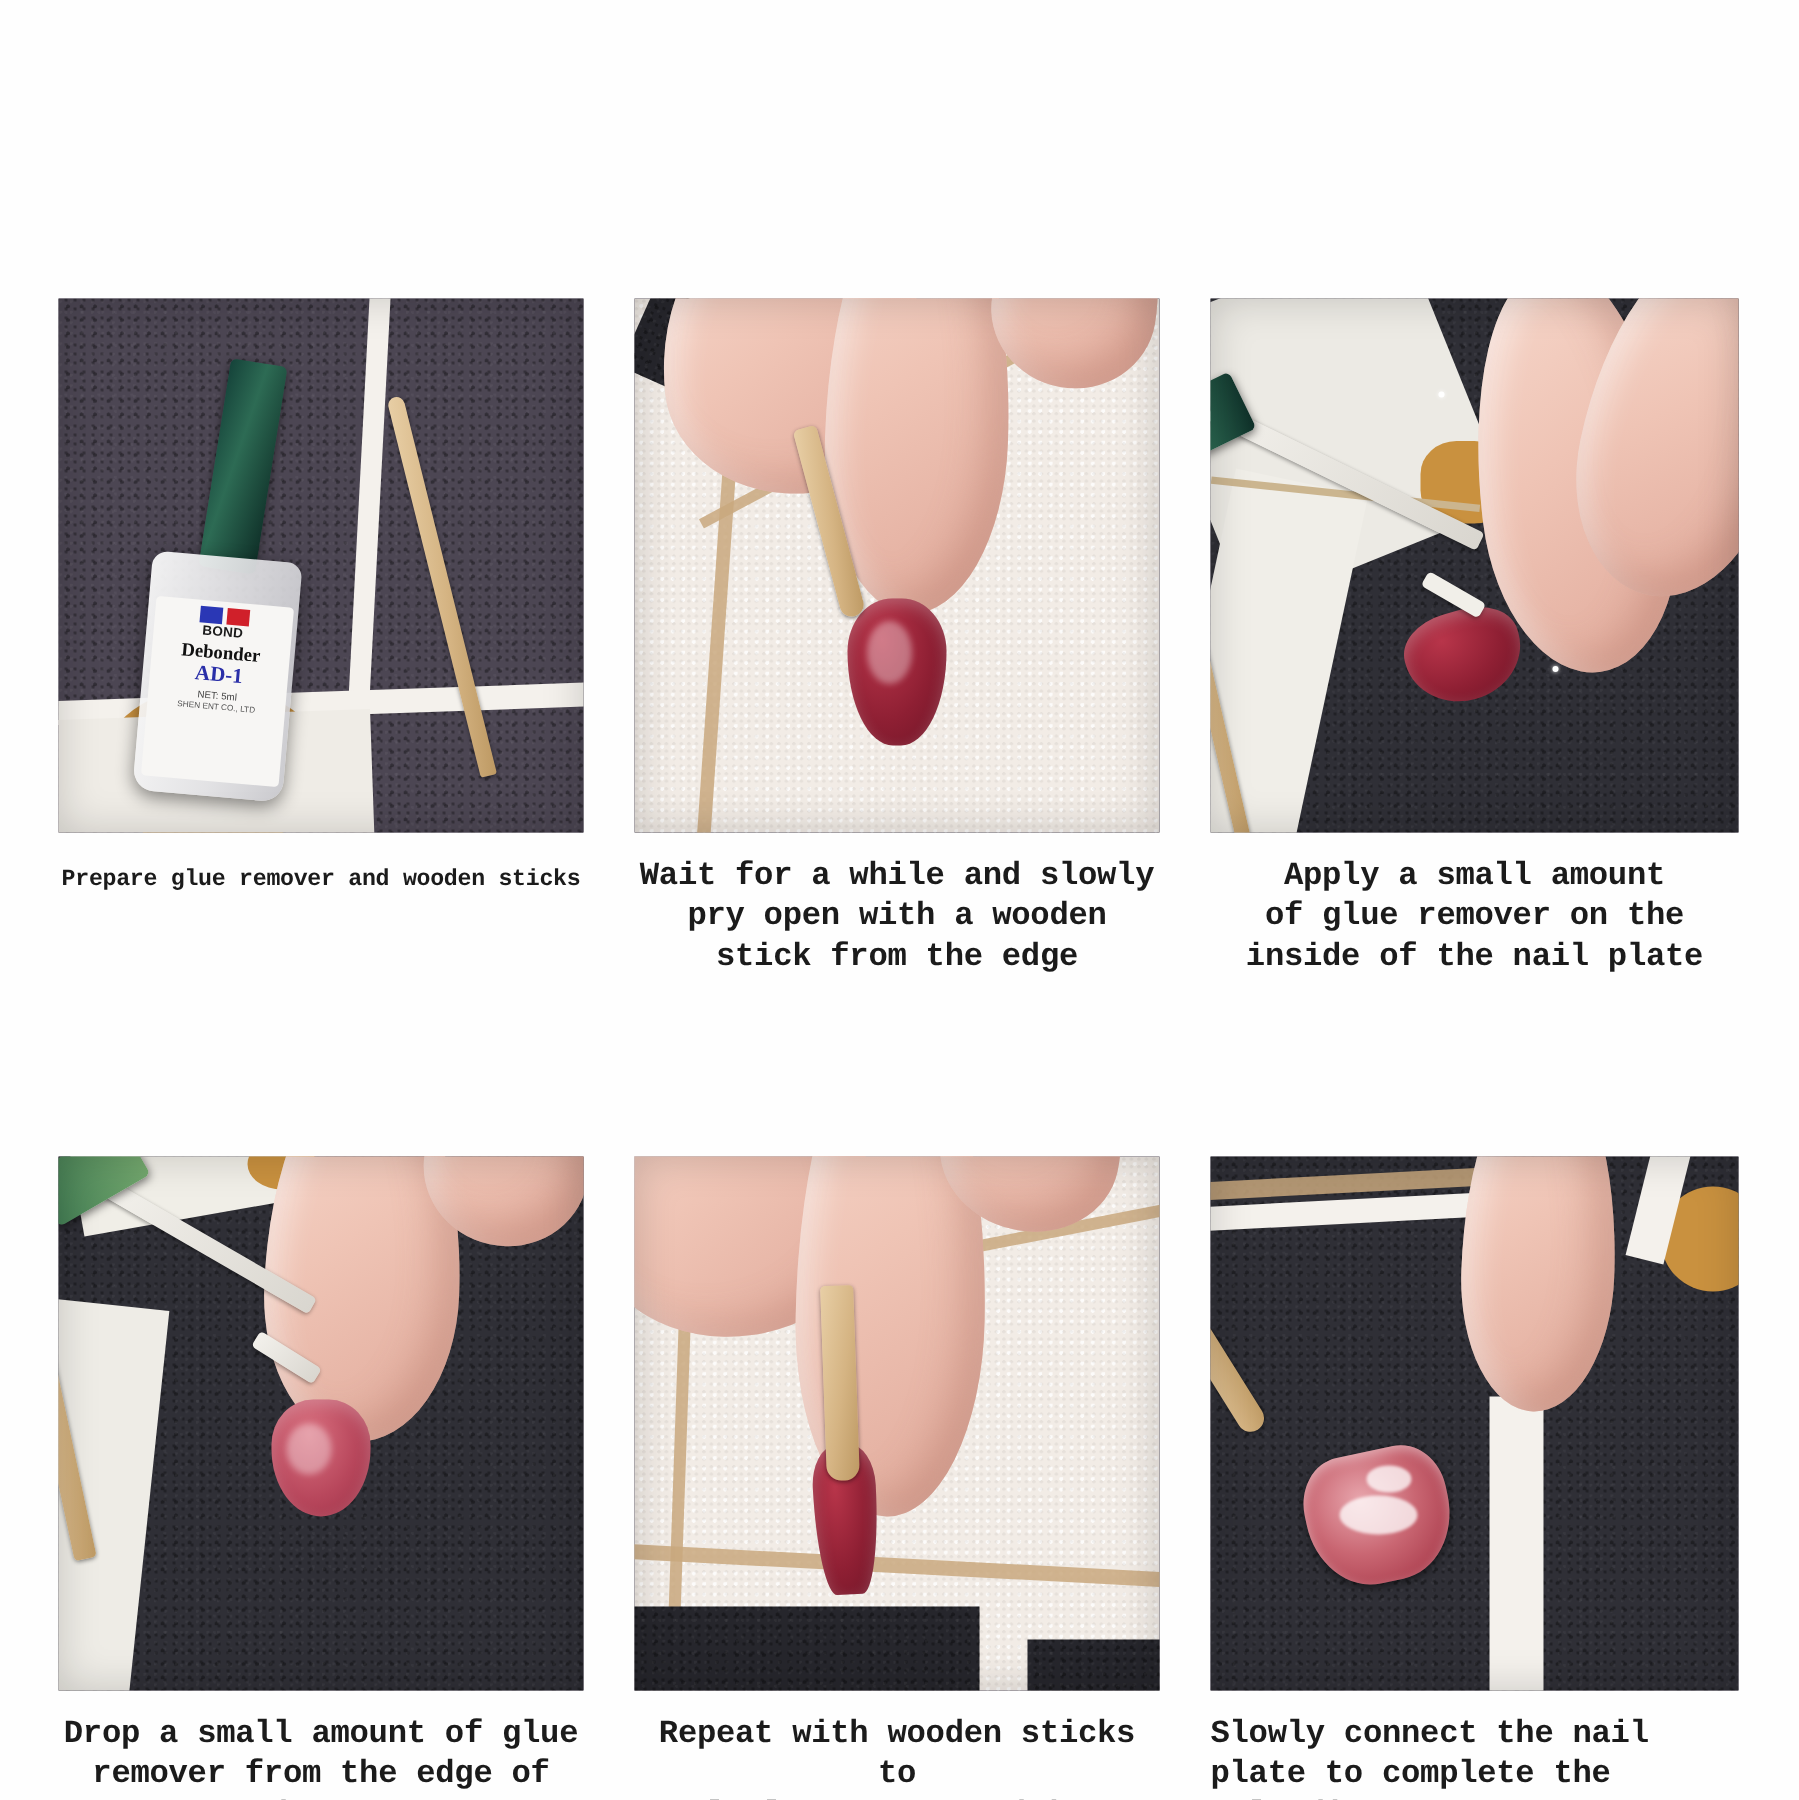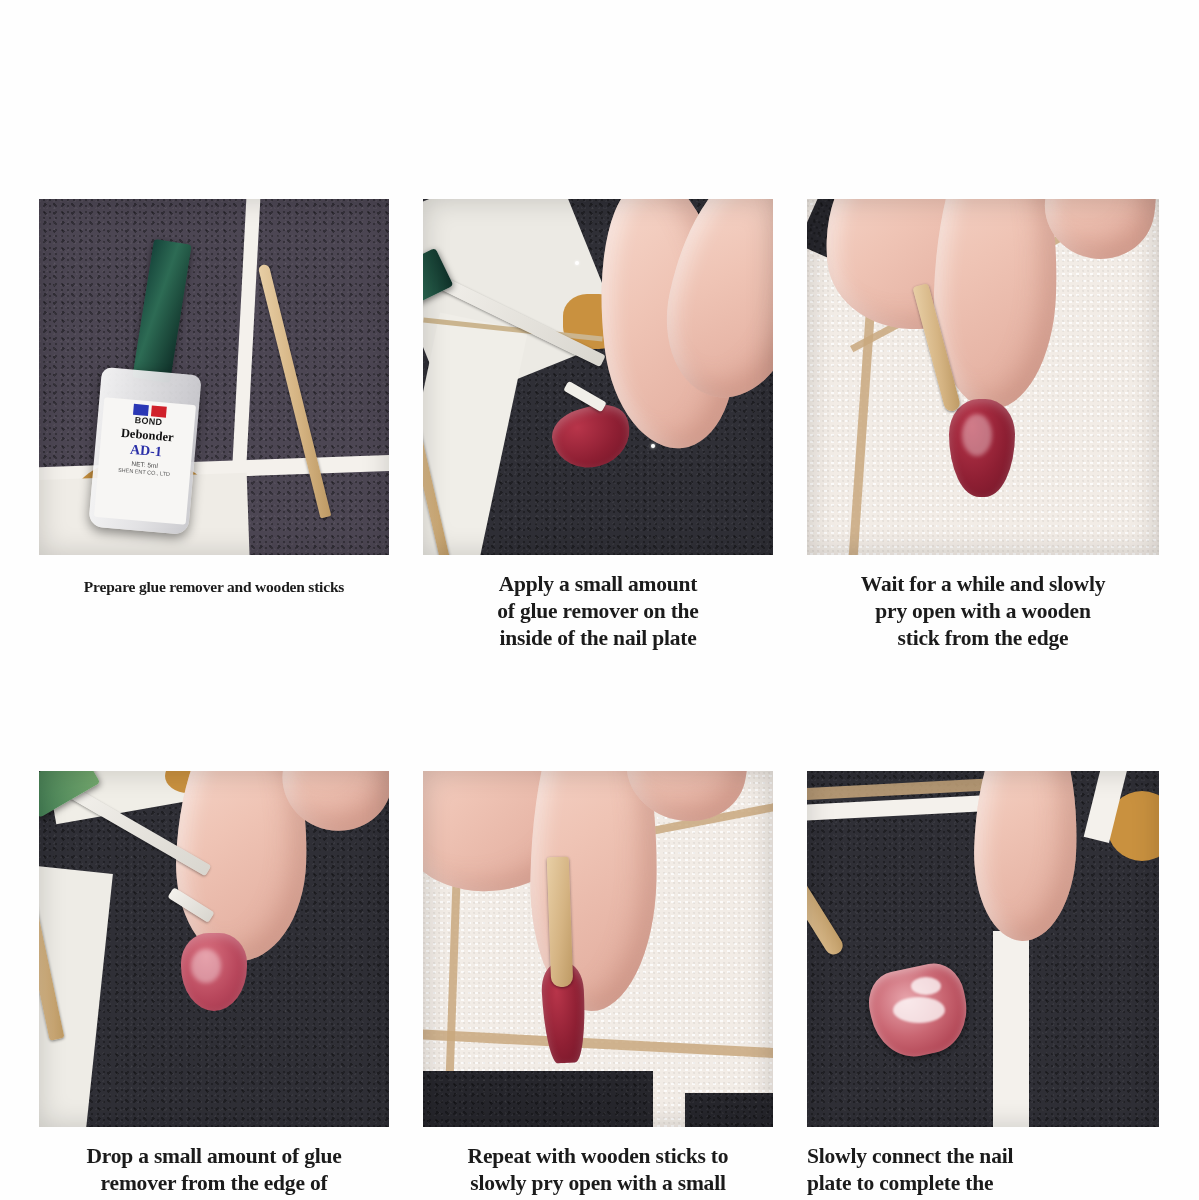--- a/index.html
+++ b/index.html
@@ -72,21 +72,21 @@
   .photo.r2 { height: 356px; }
 
   .caption {
     font-size: 21.5px;
     font-weight: bold;
     color: #1b1b1b;
     line-height: 1.26;
     text-align: center;
     padding-top: 16px;
     letter-spacing: -0.2px;
-    font-family: Liberation Serif, serif;
+    font-family: Liberation Mono, monospace;
     white-space: pre-line;
   }
   .caption.small {
     font-size: 15.5px;
     padding-top: 22px;
   }
   .caption.left {
     text-align: left;
   }
 
@@ -277,20 +277,41 @@
         </div>
 
         <div class="wood-stick" style="left:250px; top:62px; width:11px; height:260px; transform:rotate(-14deg); border-radius:6px 6px 2px 2px;"></div>
         <div class="vignette"></div>
       </div>
       <div class="caption small">Prepare glue remover and wooden sticks</div>
     </div>
 
     <div class="cell">
       <div class="photo">
+        <div class="tissue"></div>
+        <div class="tan-strip" style="left:52px; top:60px; width:9px; height:300px; transform:rotate(4deg);"></div>
+        <div class="tan-strip" style="left:30px; top:88px; width:250px; height:7px; transform:rotate(-28deg);"></div>
+        <div class="leather darker" style="position:absolute; left:318px; top:78px; width:60px; height:60px; transform:rotate(24deg); inset:auto;"></div>
+
+        <div class="finger" style="left:18px; top:-60px; width:180px; height:190px; transform:rotate(-6deg);"></div>
+        <div class="finger" style="left:128px; top:-80px; width:122px; height:290px; transform:rotate(2deg);"></div>
+        <div class="finger" style="left:240px; top:-70px; width:110px; height:130px; transform:rotate(10deg);"></div>
+        <div class="nail-red" style="left:142px; top:200px; width:66px; height:98px; border-radius:45% 45% 46% 46% / 36% 36% 64% 64%;"></div>
+        <div class="gloss" style="left:155px; top:215px; width:30px; height:42px;"></div>
+
+        <div class="wood-stick" style="left:122px; top:84px; width:16px; height:130px; transform:rotate(-15deg); border-radius:4px 4px 8px 8px;"></div>
+        <div class="vignette"></div>
+      </div>
+      <div class="caption">Wait for a while and slowly
+pry open with a wooden
+stick from the edge</div>
+    </div>
+
+    <div class="cell">
+      <div class="photo">
         <div class="leather dark"></div>
         <div class="white-strip" style="left:-20px; top:-20px; width:190px; height:200px; transform:rotate(-22deg); background:#eceae4;"></div>
         <div class="white-strip" style="left:-10px; top:120px; width:90px; height:250px; transform:rotate(12deg); background:#f0eee8;"></div>
         <div class="tan-blob" style="left:140px; top:95px; width:60px; height:55px; border-radius:40%;"></div>
         <div class="white-strip" style="left:0px; top:128px; width:180px; height:5px; transform:rotate(6deg); background:#cbb58f;"></div>
         <div class="sparkle" style="left:152px; top:62px;"></div>
         <div class="sparkle" style="left:228px; top:245px;"></div>
 
         <div class="finger" style="left:178px; top:-20px; width:130px; height:270px; transform:rotate(-7deg);"></div>
         <div class="finger" style="left:250px; top:-30px; width:130px; height:230px; transform:rotate(12deg);"></div>
@@ -299,41 +320,20 @@
         <div class="brush-handle" style="left:-10px; top:112px; width:200px; height:13px; transform:rotate(26deg);"></div>
         <div class="brush-handle" style="left:140px; top:192px; width:44px; height:11px; transform:rotate(30deg); background:#f1efe9;"></div>
 
         <div class="wood-stick" style="left:-5px; top:150px; width:10px; height:230px; transform:rotate(-13deg);"></div>
         <div class="cap-green" style="left:-28px; top:58px; width:52px; height:42px; transform:rotate(-26deg);"></div>
         <div class="vignette"></div>
       </div>
       <div class="caption">Apply a small amount
 of glue remover on the
 inside of the nail plate</div>
-    </div>
-
-    <div class="cell">
-      <div class="photo">
-        <div class="tissue"></div>
-        <div class="tan-strip" style="left:52px; top:60px; width:9px; height:300px; transform:rotate(4deg);"></div>
-        <div class="tan-strip" style="left:30px; top:88px; width:250px; height:7px; transform:rotate(-28deg);"></div>
-        <div class="leather darker" style="position:absolute; left:318px; top:78px; width:60px; height:60px; transform:rotate(24deg); inset:auto;"></div>
-
-        <div class="finger" style="left:18px; top:-60px; width:180px; height:190px; transform:rotate(-6deg);"></div>
-        <div class="finger" style="left:128px; top:-80px; width:122px; height:290px; transform:rotate(2deg);"></div>
-        <div class="finger" style="left:240px; top:-70px; width:110px; height:130px; transform:rotate(10deg);"></div>
-        <div class="nail-red" style="left:142px; top:200px; width:66px; height:98px; border-radius:45% 45% 46% 46% / 36% 36% 64% 64%;"></div>
-        <div class="gloss" style="left:155px; top:215px; width:30px; height:42px;"></div>
-
-        <div class="wood-stick" style="left:122px; top:84px; width:16px; height:130px; transform:rotate(-15deg); border-radius:4px 4px 8px 8px;"></div>
-        <div class="vignette"></div>
-      </div>
-      <div class="caption">Wait for a while and slowly
-pry open with a wooden
-stick from the edge</div>
     </div>
 
     <div class="row-spacer"></div>
     <div class="row-spacer"></div>
     <div class="row-spacer"></div>
 
     <div class="cell">
       <div class="photo r2">
         <div class="leather dark"></div>
         <div class="white-strip" style="left:-20px; top:98px; width:80px; height:270px; transform:rotate(6deg); background:#eeece6;"></div>

